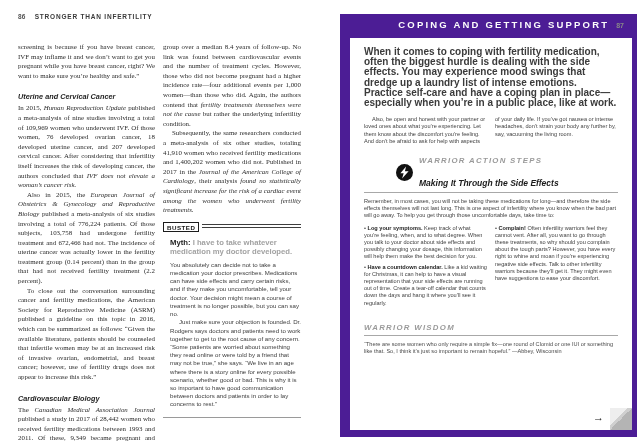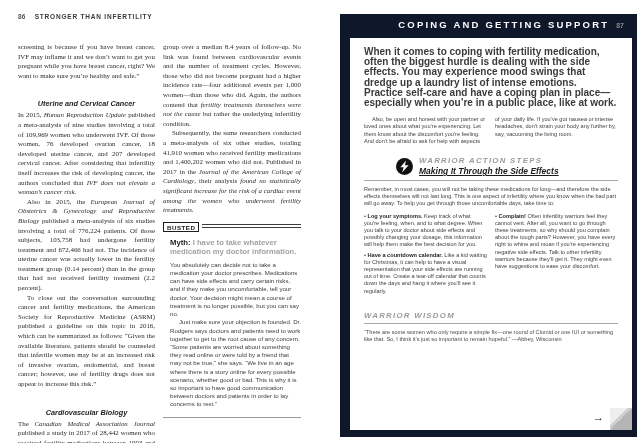--- a/index.html
+++ b/index.html
@@ -16,53 +16,53 @@
   .lp-header .pnum { margin-right:9px; letter-spacing:.2px; color:#555; }
 
   .col { position:absolute; top:42px; }
   .col1 { left:18px;  width:137px; }
   .col2 { left:163px; width:138px; }
   .col p.serif {
     margin:0; font-family:"Liberation Serif", serif;
     font-size:6.9px; line-height:9.6px; text-align:justify; color:#2b2b2b;
   }
   .indent { text-indent:9px; }
-  h3.col-head { margin:19px 0 2px; font-size:7.3px; font-style:italic; font-weight:bold; color:#1f1f1f;text-align:center; }
+  h3.col-head { margin:12px 0 2px; font-size:7.3px; font-style:italic; font-weight:bold; color:#1f1f1f; }
 
   .busted { margin-top:7px; }
   .busted-head { display:flex; align-items:flex-start; }
   .busted-label {
     font-weight:bold; font-size:6.2px; letter-spacing:.5px; color:#151515;
     border:1px solid #1c1c1c; padding:1px 3px 0 3px; line-height:7px; background:#fff;
   }
   .busted-rules { flex:1; height:2.5px; border-top:1px solid #3d3d3d; border-bottom:1px solid #3d3d3d; margin:2px 0 0 3px; }
   .busted-inner { padding-left:7px; }
   .myth { margin:6px 0 4px 0; font-weight:bold; font-size:7.7px; line-height:9.6px; }
   .myth-label { color:#1f1f1f; }
   .myth-text { color:#a2a2a2; }
   .busted-body { margin:0; font-size:6.1px; line-height:8.2px; color:#3c3c3c; text-align:left; }
   .indent2 { text-indent:9px; }
   .busted-close { border-top:1px solid #9a9a9a; margin-top:8px; }
 
   
-  .rp-bg { position:absolute; left:340px; top:14px; width:297px; height:423px; background:#0f172a; }
+  .rp-bg { position:absolute; left:340px; top:14px; width:297px; height:423px; background:#4c1d95; }
   .rp-header { position:absolute; top:5px; right:13px; display:flex; align-items:baseline; gap:7px; }
   .rp-title { font-weight:bold; font-size:9.5px; letter-spacing:2.2px; color:#fcfcfc; }
   .rp-num { font-weight:bold; font-size:7px; color:#888888; }
 
   .card { position:absolute; left:10px; top:24px; width:282px; height:392px; background:#ffffff; }
   .intro { margin:9px 14px 0 14px; font-weight:bold; font-size:10px; line-height:10.2px; color:#3b3b3b; }
   .open-cols { display:flex; gap:8px; margin:8px 14px 0 14px; }
   .oc { width:50%; margin:0; font-size:5.6px; line-height:7.2px; color:#3f3f3f; }
   .oc.first { text-indent:8px; }
 
   .action-head { display:flex; gap:6px; margin:11px 14px 0 14px; align-items:center;padding-left:32px; }
   .bolt-badge { width:17px; height:17px; flex:0 0 auto; }
   .kicker { font-weight:bold; font-style:italic; font-size:7.8px; letter-spacing:1.3px; color:#9a9a9a; }
-  .sec-title { font-weight:bold; font-style:italic; font-size:8.5px; color:#1b1b1b; margin-top:1px;text-decoration:underline; }
+  .sec-title { font-weight:bold; font-style:italic; font-size:8.5px; color:#1b1b1b; margin-top:13px; }
   .rule { border-top:1px solid #a8a8a8; margin:4px 14px 0 14px; }
   .action-intro { margin:5px 14px 0 14px; font-size:5.6px; line-height:7.2px; color:#3f3f3f; }
   .bullet-cols { display:flex; gap:8px; margin:5px 14px 0 14px; }
   .bc { width:50%; }
   .bullet { margin:0 0 3px 0; font-size:5.6px; line-height:7.2px; color:#3f3f3f; }
   .bullet b { color:#1d1d1d; }
 
   .wisdom { margin:13px 14px 0 14px; }
   .wisdom .rule2 { border-top:1px solid #a8a8a8; margin-top:3px; }
   .quote { margin:5px 0 0 0; font-size:5.6px; line-height:7.4px; color:#4a4a4a; }
@@ -95,21 +95,21 @@
   <div class="col col2">
     <p class="serif"><span>group over a median 8.4 years of follow-up. No link was found between cardiovascular events and the number of treatment cycles. However, those who did not become pregnant had a higher incidence rate—four additional events per 1,000 women—than those who did. Again, the authors contend that </span><span class="it">fertility treatments themselves were not the cause</span><span> but rather the underlying infertility condition.</span></p>
     <p class="serif indent"><span>Subsequently, the same researchers conducted a meta-analysis of six other studies, totaling 41,910 women who received fertility medications and 1,400,202 women who did not. Published in 2017 in the </span><span class="it">Journal of the American College of Cardiology</span><span>, their analysis </span><span class="it">found no statistically significant increase for the risk of a cardiac event among the women who underwent fertility treatments.</span></p>
 
     <div class="busted">
       <div class="busted-head">
         <span class="busted-label">BUSTED</span>
         <span class="busted-rules"></span>
       </div>
       <div class="busted-inner">
-        <p class="myth"><b class="myth-label">Myth:</b> <span class="myth-text">I have to take whatever medication my doctor information.</span></p>
+        <p class="myth"><b class="myth-label">Myth:</b> <span class="myth-text">I have to take whatever medication my doctor developed.</span></p>
         <p class="busted-body">You absolutely can decide not to take a medication your doctor prescribes. Medications can have side effects and carry certain risks, and if they make you uncomfortable, tell your doctor. Your decision might mean a course of treatment is no longer possible, but you can say no.</p>
         <p class="busted-body indent2">Just make sure your objection is founded. Dr. Rodgers says doctors and patients need to work together to get to the root cause of any concern. “Some patients are worried about something they read online or were told by a friend that may not be true,” she says. “We live in an age where there is a story online for every possible scenario, whether good or bad. This is why it is so important to have good communication between doctors and patients in order to lay concerns to rest.”</p>
       </div>
       <div class="busted-close"></div>
     </div>
   </div>
 </div>
 
 <div class="rp-bg">
 

